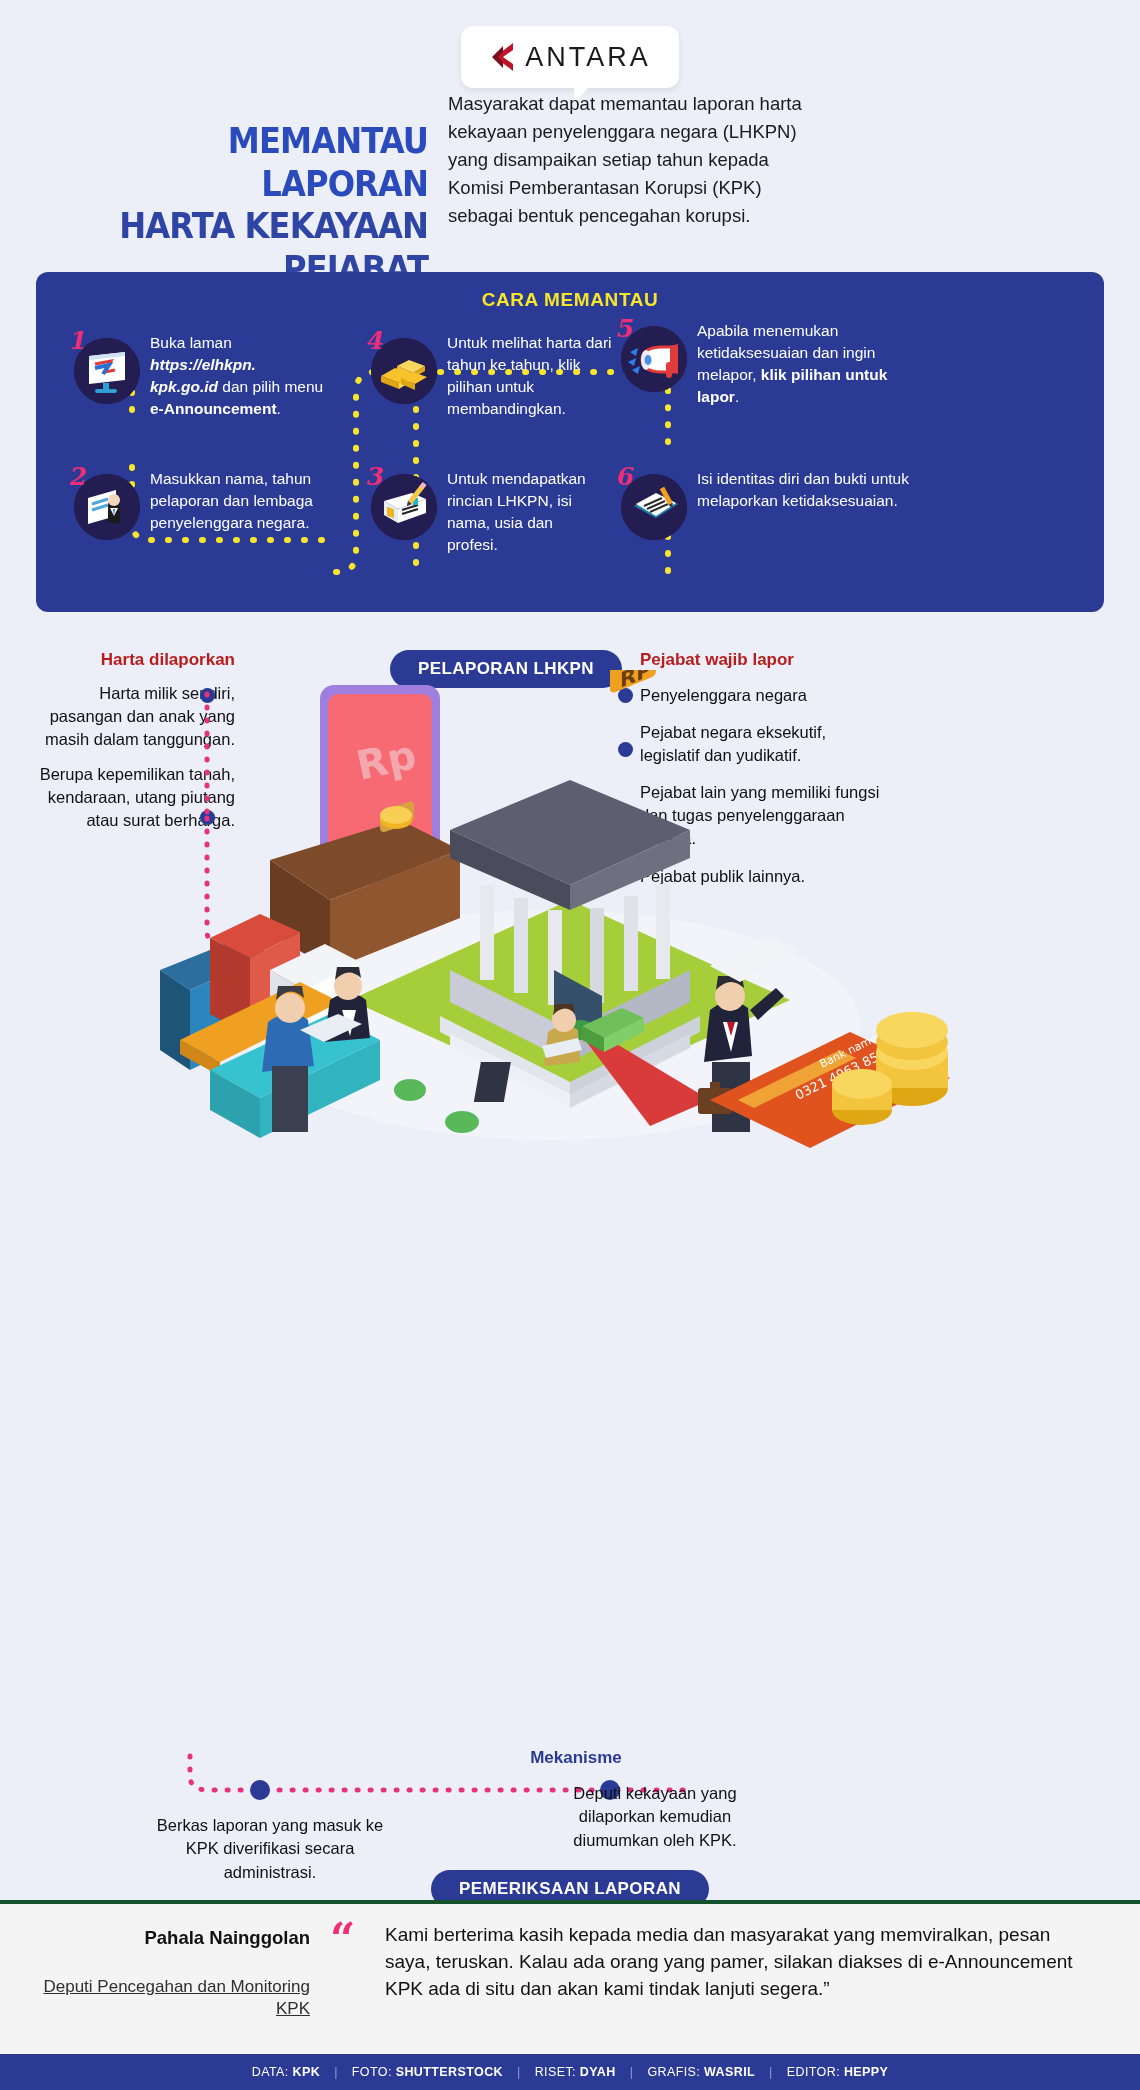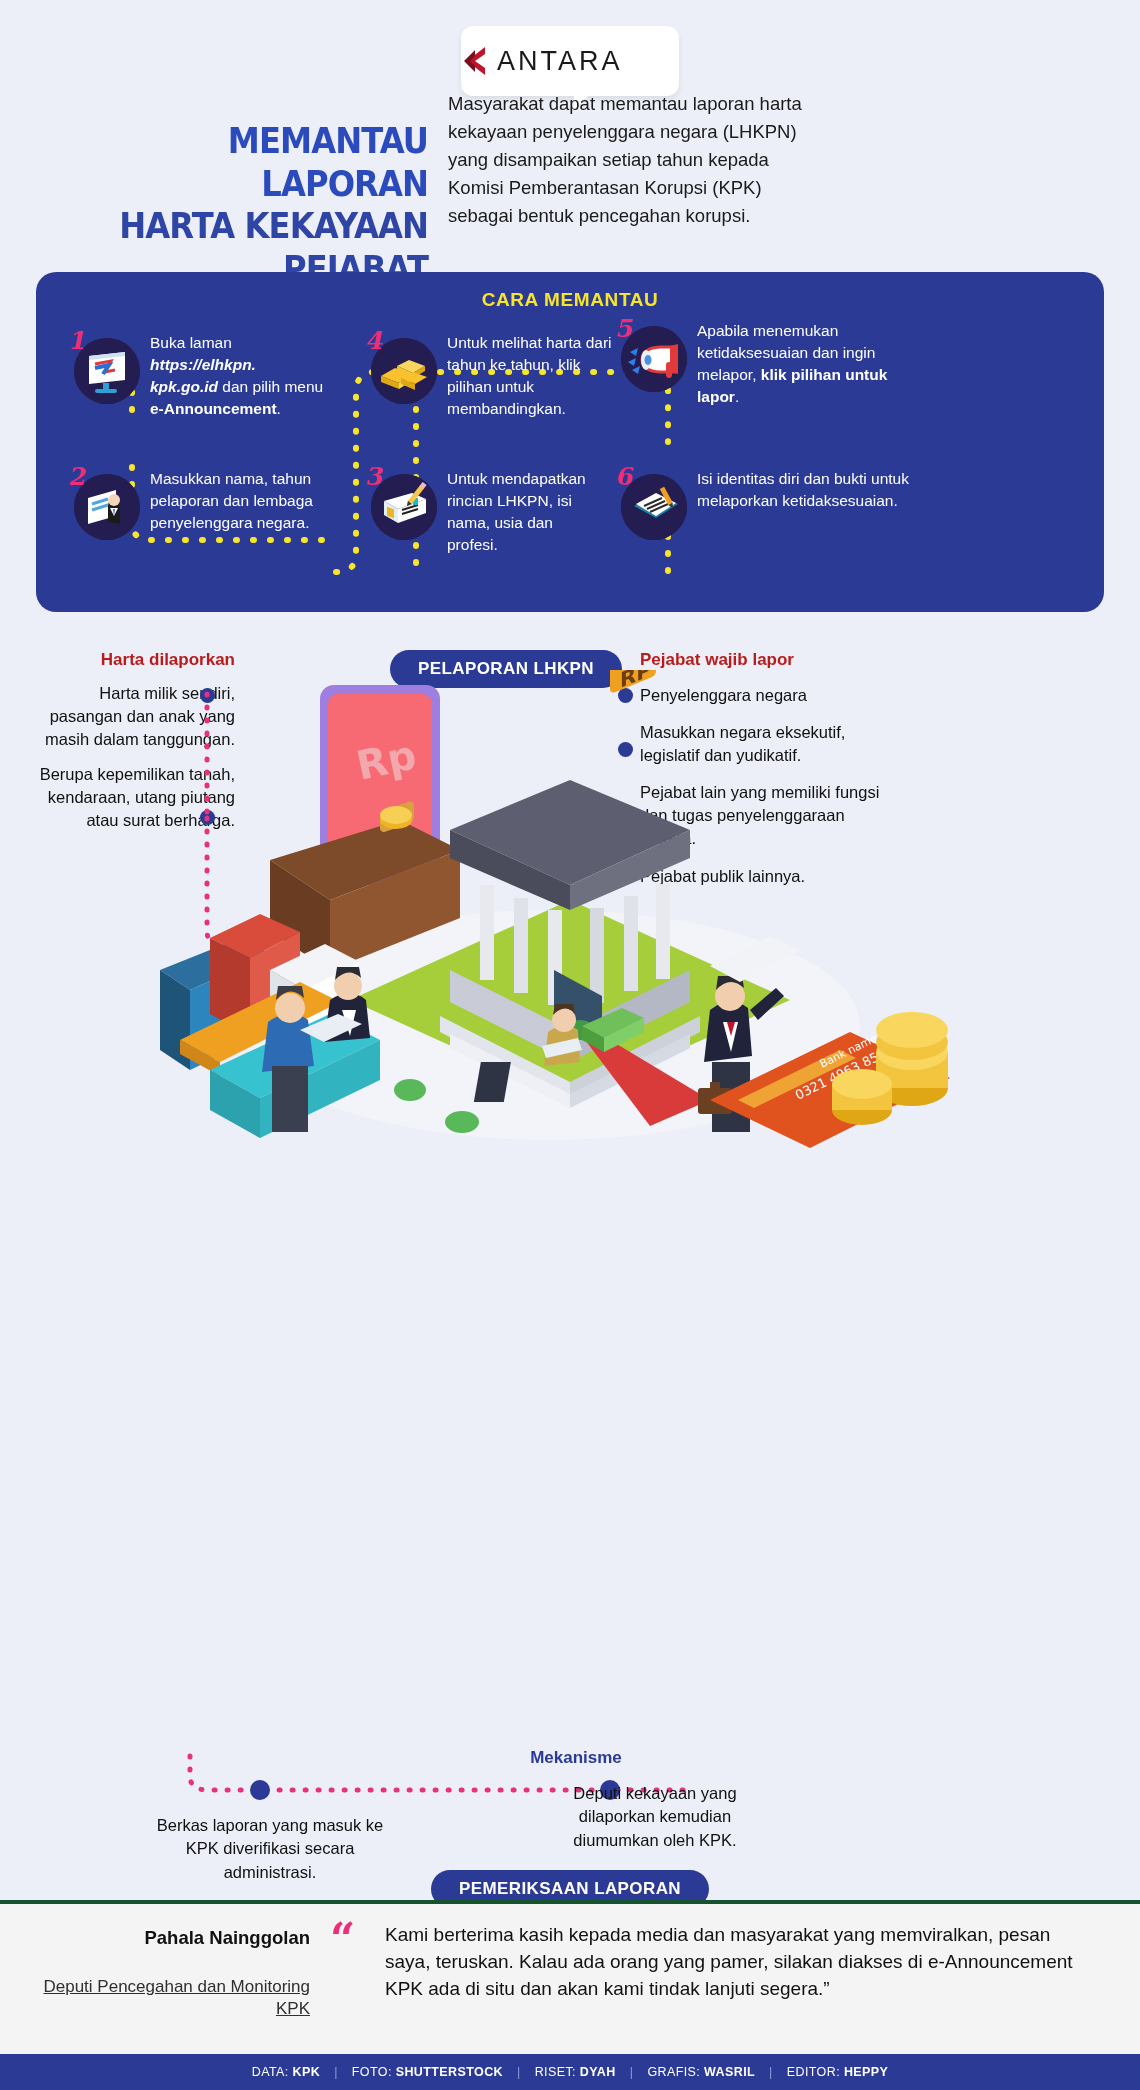--- a/index.html
+++ b/index.html
@@ -8,22 +8,22 @@
     font-family: "Liberation Sans", sans-serif;
     background: #eceff7;
     position: relative;
     overflow: hidden;
   }
   .page { width:1140px; height:2090px; position:relative; background:#eceff7; }
 
   
   .logo-wrap{
     position:absolute; left:50%; transform:translateX(-50%); top:26px;
-    width:218px; height:70px; background:#fff; border-radius:12px;
-    display:flex; align-items:center; gap:10px;
+    width:218px; height:62px; background:#fff; border-radius:12px;
+    display:flex; align-items:center; justify-content:center; gap:10px;
     box-shadow:0 3px 6px rgba(0,0,0,.08);
   }
   .logo-wrap:after{
     content:""; position:absolute; bottom:-14px; left:52%;
     border-left:14px solid #fff; border-bottom:14px solid transparent;
   }
   .logo-mark{ width:26px;height:30px;display:block; }
   .logo-text{ font-size:27px; letter-spacing:3px; color:#1a1a1a; font-weight:400; }
 
   
@@ -39,21 +39,21 @@
   .headline div:nth-child(2){ color:#2f45a6; }
   .headline div:nth-child(3){ color:#2f45a6; }
   .intro{
     position:absolute; left:448px; top:90px; width:380px;
     font-size:18.5px; line-height:1.52; color:#1b1b1b;
   }
 
   
   .panel{
     position:absolute; left:36px; top:272px; width:1068px; height:340px;
-    background:#2b3a94; border-radius:20px;
+    background:#2b3a94; border-radius:12px;
   }
   .panel-title{
     text-align:center; color:#f6e52c; font-weight:bold; font-size:19px;
     letter-spacing:.6px; padding-top:17px;
   }
   .dots-svg{ position:absolute; left:0; top:0; width:1068px; height:340px; pointer-events:none; }
 
   .step{ position:absolute; display:flex; gap:10px; }
   .step .num{
     font-family:"DejaVu Serif", serif;
@@ -321,21 +321,21 @@
     <div class="bullet" style="left:200px;top:58px;"></div>
     <div class="bullet" style="left:200px;top:180px;"></div>
     <svg style="position:absolute;left:180px;top:60px;width:80px;height:300px;">
       <path d="M27 4 L27 122" stroke="#e6327e" stroke-width="5" fill="none" stroke-dasharray="1 12" stroke-linecap="round"></path>
       <path d="M27 128 L27 240 Q27 258 45 258" stroke="#e6327e" stroke-width="5" fill="none" stroke-dasharray="1 12" stroke-linecap="round"></path>
     </svg>
 
     <div class="right-col">
       <div class="col-head">Pejabat wajib lapor</div>
       <div class="blurb">Penyelenggara negara</div>
-      <div class="blurb">Masukkan negara eksekutif, legislatif dan yudikatif.</div>
+      <div class="blurb">Pejabat negara eksekutif, legislatif dan yudikatif.</div>
       <div class="blurb">Pejabat lain yang memiliki fungsi dan tugas penyelenggaraan negara.</div>
       <div class="blurb">Pejabat publik lainnya.</div>
     </div>
     <div class="bullet" style="left:618px;top:58px;"></div>
     <div class="bullet" style="left:618px;top:112px;"></div>
     <div class="bullet" style="left:618px;top:188px;"></div>
     <div class="bullet" style="left:618px;top:300px;"></div>
 
     <div class="illus">
       <div class="ground"></div>

